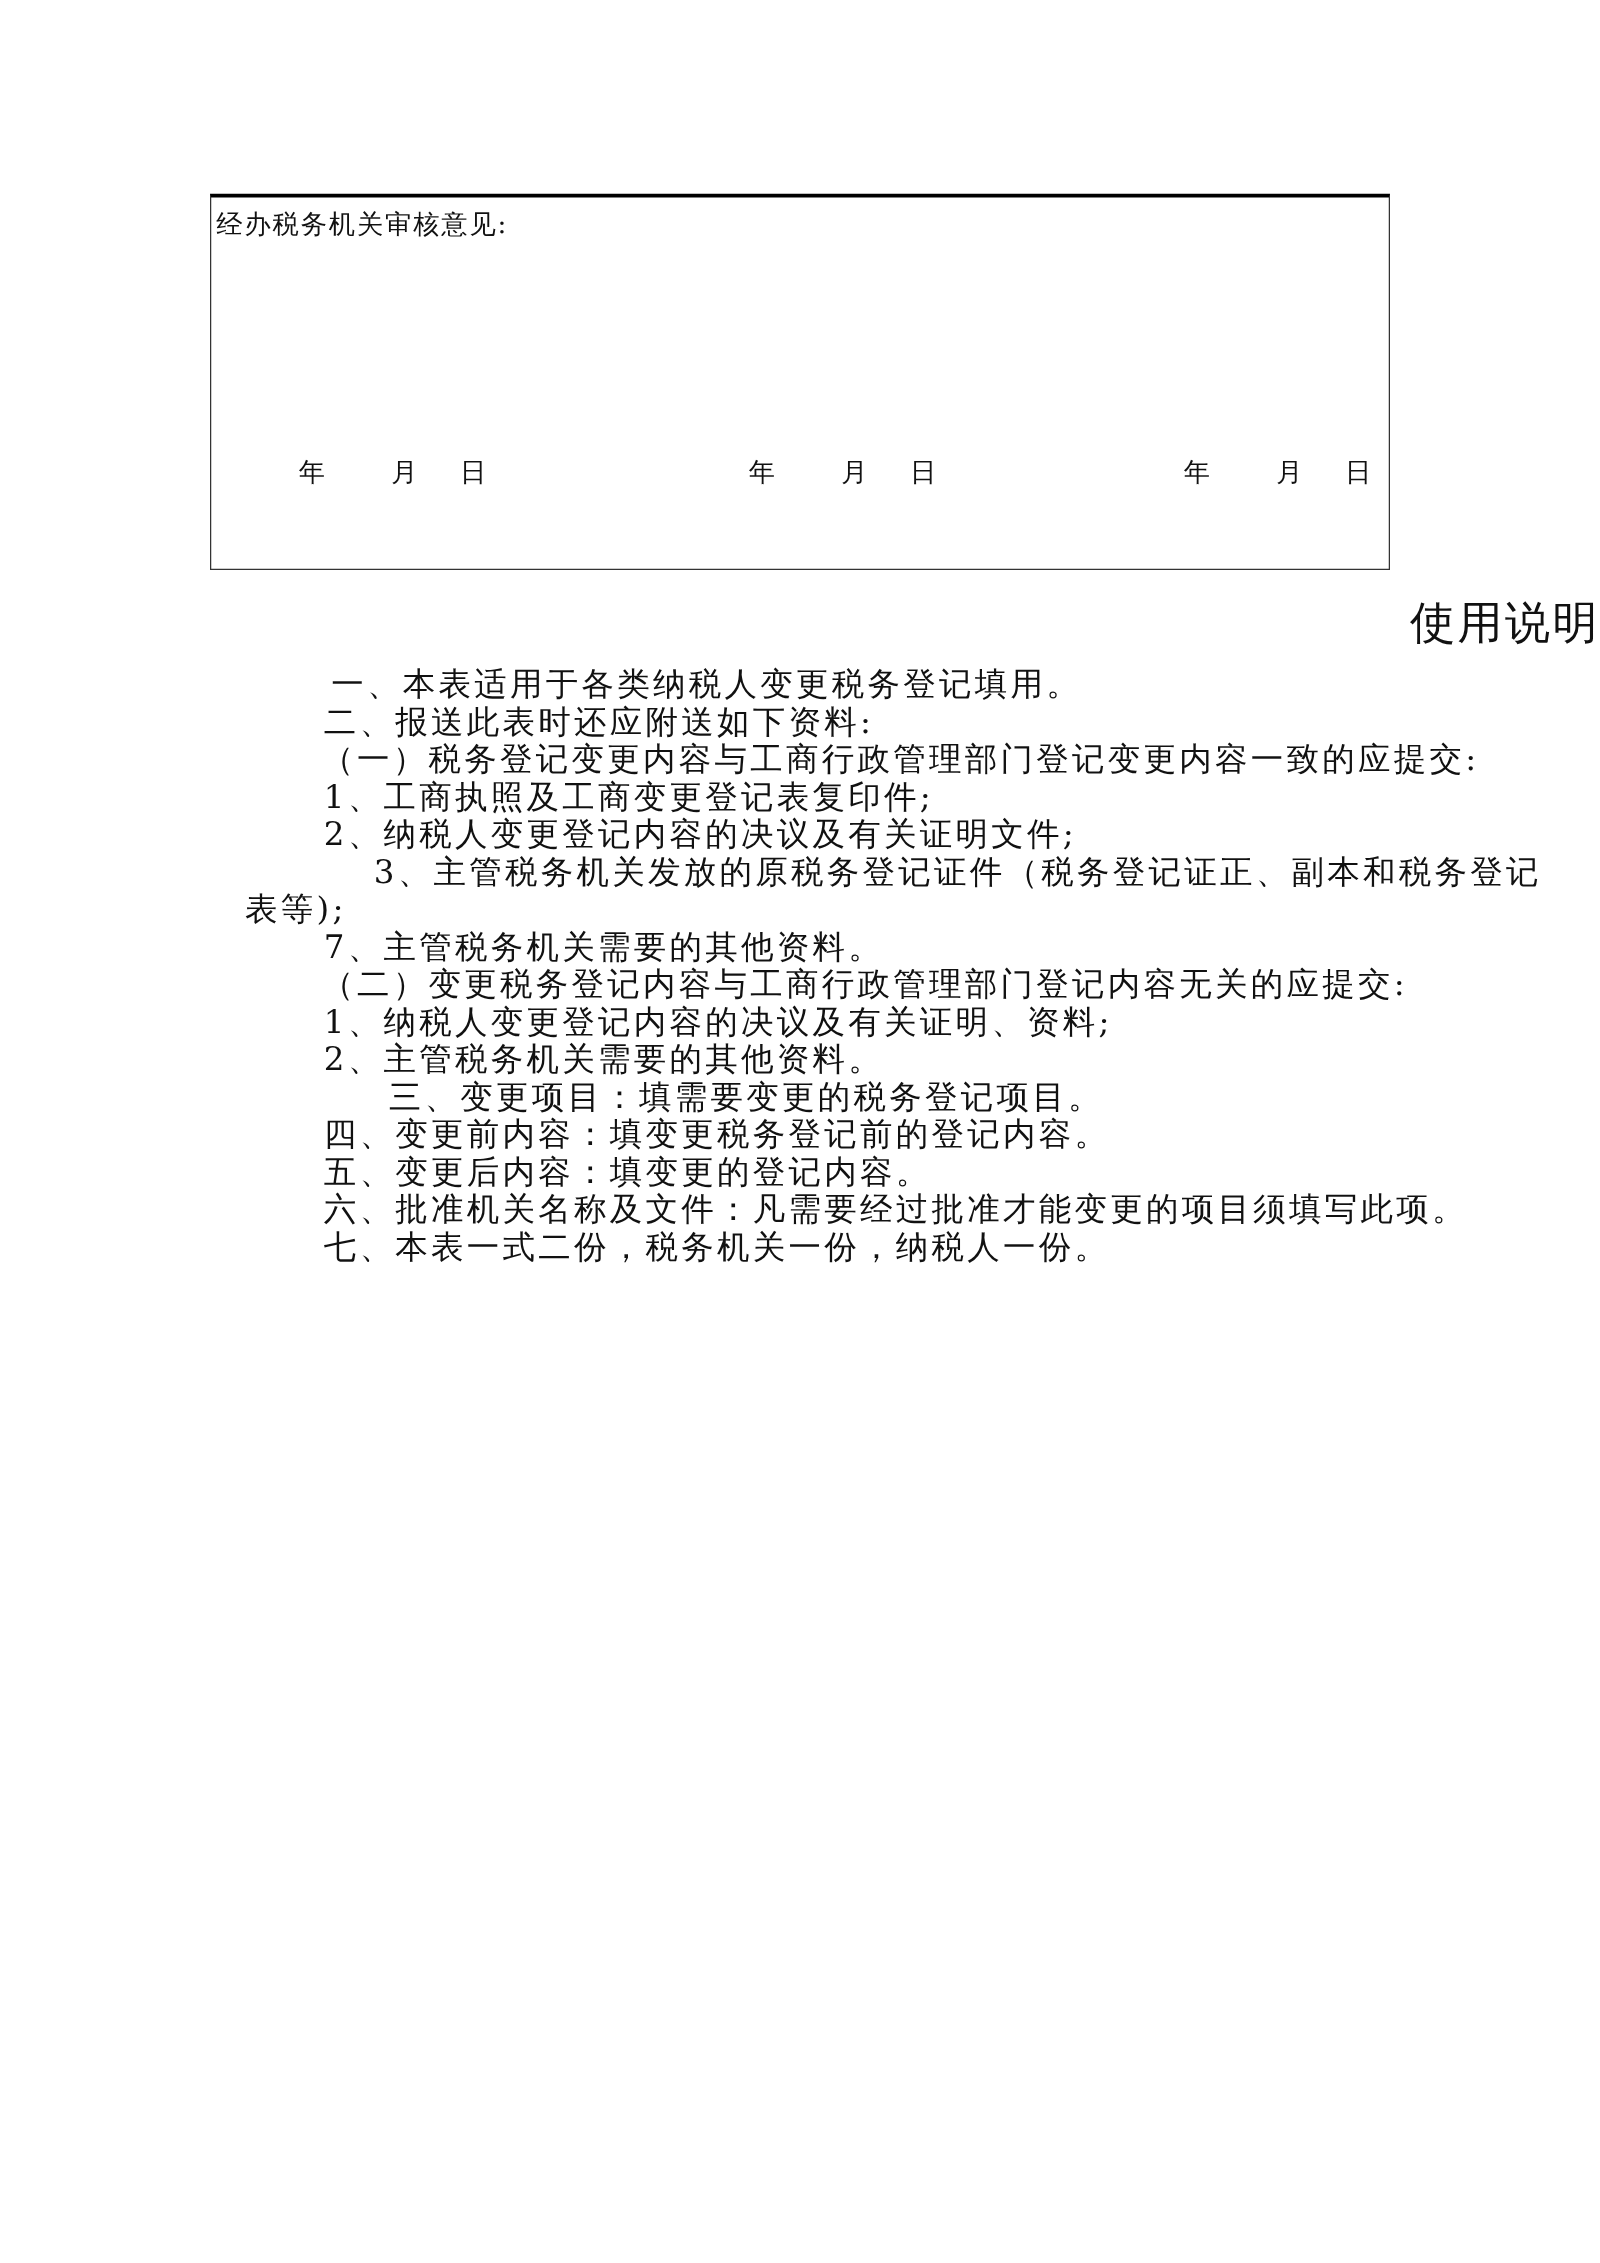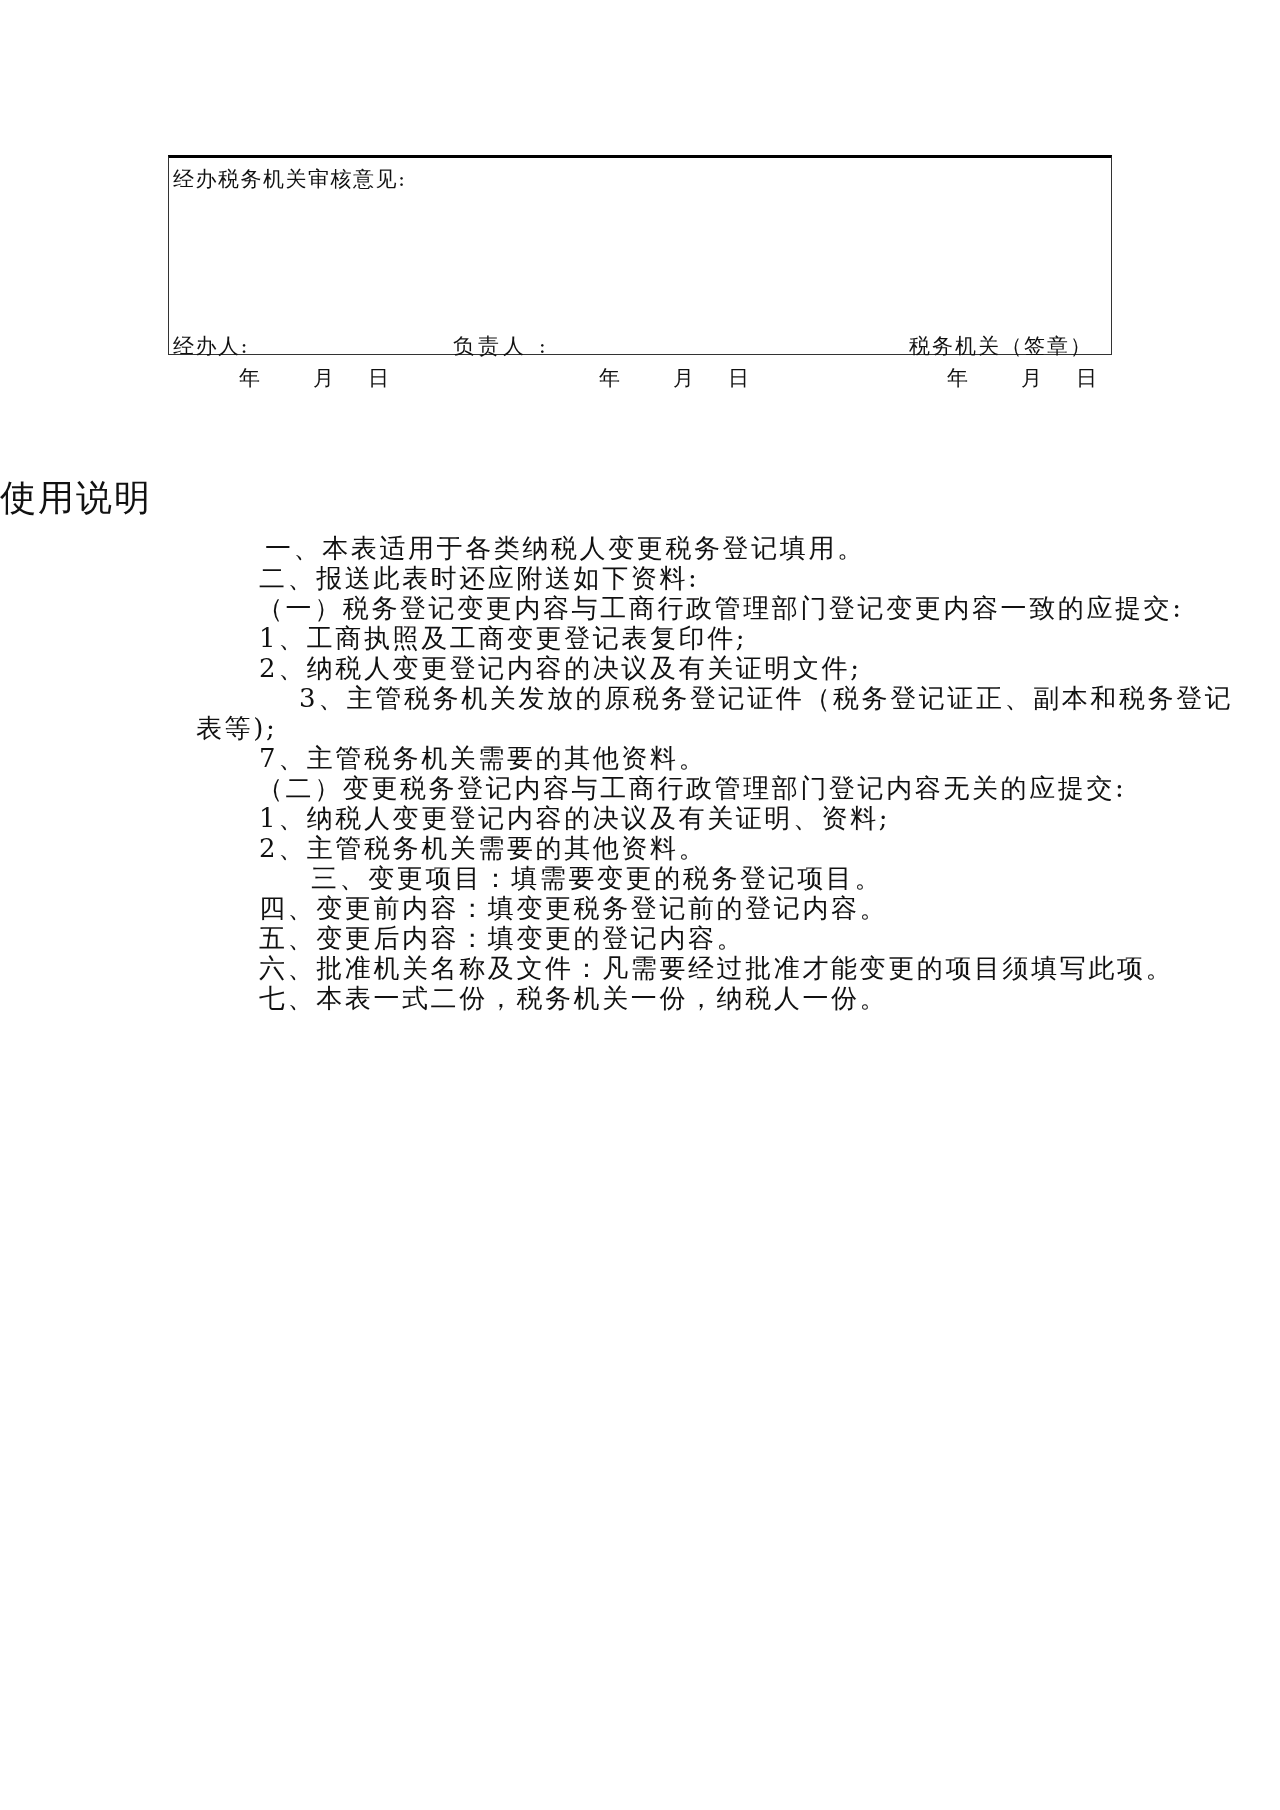--- a/index.html
+++ b/index.html
@@ -13,21 +13,21 @@
     position: relative;
     font-family: "DejaVu Serif", "Liberation Serif", serif;
     color: #111111;
     overflow: hidden;
   }
   .review-box {
     position: absolute;
     left: 168px;
     top: 155px;
     width: 944px;
-    height: 200px;
+    height: 301px;
     border-left: 1.5px solid #333;
     border-right: 1.5px solid #333;
     border-bottom: 1.5px solid #333;
     border-top: 3px solid #000;
     box-sizing: border-box;
   }
   .review-heading {
     position: absolute;
     left: 4px;
     top: 7px;
@@ -65,21 +65,21 @@
   .dg3 { left: 778px; }
   .d-year { width: 74px; }
   .d-month { width: 55px; }
   .d-day { width: 30px; }
 
   .instructions-title {
     position: absolute;
     left: 0;
     width: 1280px;
     top: 474px;
-    text-align: left;
+    text-align: right;
     font-size: 36px;
     letter-spacing: 2px;
   }
   .instructions {
     position: absolute;
     left: 0;
     top: 533px;
     width: 1280px;
   }
   .ins-line {
@@ -89,25 +89,20 @@
     white-space: nowrap;
     line-height: 30px;
   }
 </style>
 </head>
 <body>
 
 <div class="review-box">
   <div class="review-heading">经办税务机关审核意见:</div>
 
-  <div class="sig-row">
-    <span class="abs sig-handler">经办人:</span>
-    <span class="abs sig-responsible">负责人 :</span>
-    <span class="abs sig-authority">税务机关（签章）</span>
-  </div>
 
   <div class="date-row">
     <div class="date-group dg1">
       <span class="d-year">年</span>
       <span class="d-month">月</span>
       <span class="d-day">日</span>
     </div>
     <div class="date-group dg2">
       <span class="d-year">年</span>
       <span class="d-month">月</span>

